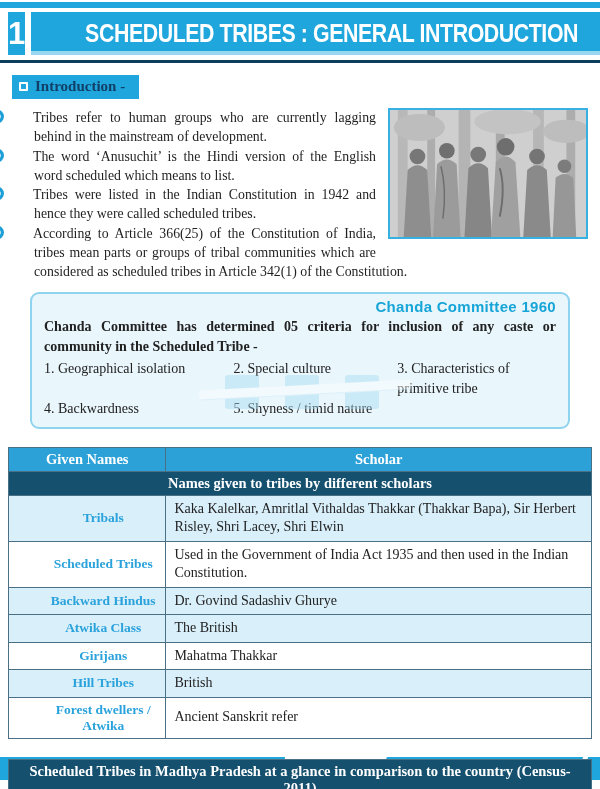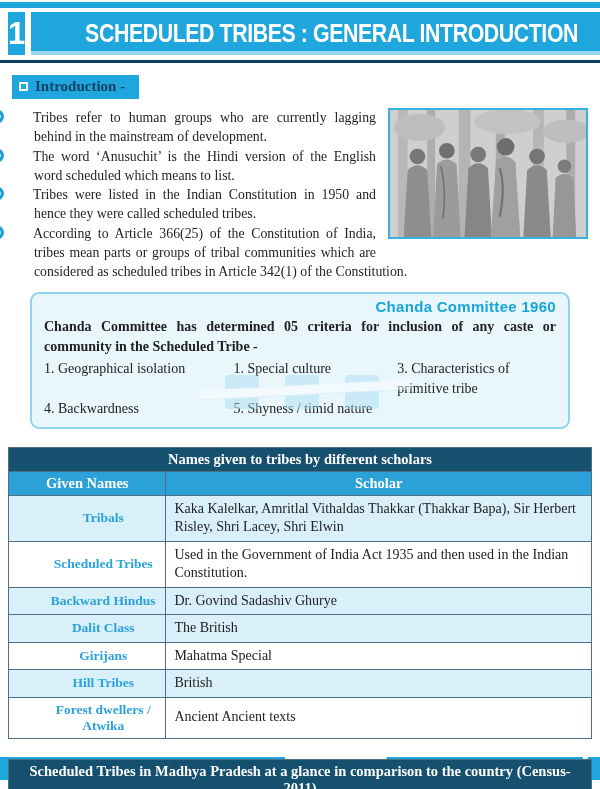--- a/index.html
+++ b/index.html
@@ -164,86 +164,86 @@
             </svg></span><span>Tribes refer to human groups who are currently lagging behind in the mainstream of development.</span></p>
 
       <p class="bullet"><span class="b-icon"><svg viewBox="0 0 20 20" width="14" height="13">
               <path d="M4 5 A 8 8 0 1 1 4 15" fill="none" stroke="#1b9fd6" stroke-width="5"></path>
               <path d="M8 11 L8 20 L0 15 Z" fill="#1b9fd6"></path>
             </svg></span><span>The word ‘Anusuchit’ is the Hindi version of the English word scheduled which means to list.</span></p>
 
       <p class="bullet"><span class="b-icon"><svg viewBox="0 0 20 20" width="14" height="13">
               <path d="M4 5 A 8 8 0 1 1 4 15" fill="none" stroke="#1b9fd6" stroke-width="5"></path>
               <path d="M8 11 L8 20 L0 15 Z" fill="#1b9fd6"></path>
-            </svg></span><span>Tribes were listed in the Indian Constitution in 1950 and hence they were called scheduled tribes.</span></p>
+            </svg></span><span>Tribes were listed in the Indian Constitution in 1942 and hence they were called scheduled tribes.</span></p>
 
       <p class="bullet"><span class="b-icon"><svg viewBox="0 0 20 20" width="14" height="13">
               <path d="M4 5 A 8 8 0 1 1 4 15" fill="none" stroke="#1b9fd6" stroke-width="5"></path>
               <path d="M8 11 L8 20 L0 15 Z" fill="#1b9fd6"></path>
             </svg></span><span>According to Article 366(25) of the Constitution of India, tribes mean parts or groups of tribal communities which are considered as scheduled tribes in Article 342(1) of the Constitution.</span></p>
     </div>
 
     
     <div class="chanda-box" style="clear:both;">
       <div class="chanda-title">Chanda Committee 1960</div>
       <div class="chanda-body">Chanda Committee has determined 05 criteria for inclusion of any caste or community in the Scheduled Tribe -</div>
       <div class="criteria">
         <span>1. Geographical isolation</span>
-        <span>1. Special culture</span>
+        <span>2. Special culture</span>
         <span>3. Characteristics of primitive tribe</span>
         <span>4. Backwardness</span>
         <span>5. Shyness / timid nature</span>
       </div>
     </div>
   </div>
 
   <div class="watermark">
     <span class="bar" style="left:20px"></span>
     <span class="bar" style="left:80px"></span>
     <span class="bar" style="left:140px"></span>
     <span class="ribbon"></span>
   </div>
 
   <div class="tbl-wrap">
     <table class="scholars">
       <tbody>
           <tr>
+        <td class="tbl-head lab-col">Given Names</td>
+        <td class="tbl-head">Scholar</td>
+      </tr>
+      <tr>
             <td class="tbl-title" colspan="2">Names given to tribes by different scholars</td>
           </tr>
-      <tr>
-        <td class="tbl-head lab-col">Given Names</td>
-        <td class="tbl-head">Scholar</td>
-      </tr>
       <tr class="alt">
         <td class="lab" style="width:27%">Tribals</td>
         <td class="val">Kaka Kalelkar, Amritlal Vithaldas Thakkar (Thakkar Bapa), Sir Herbert Risley, Shri Lacey, Shri Elwin</td>
       </tr>
       <tr>
         <td class="lab">Scheduled Tribes</td>
         <td class="val">Used in the Government of India Act 1935 and then used in the Indian Constitution.</td>
       </tr>
       <tr class="alt">
         <td class="lab">Backward Hindus</td>
         <td class="val">Dr. Govind Sadashiv Ghurye</td>
       </tr>
       <tr class="alt">
-        <td class="lab">Dalit Class</td>
+        <td class="lab">Atwika Class</td>
         <td class="val">The British</td>
       </tr>
       <tr>
         <td class="lab">Girijans</td>
-        <td class="val">Mahatma Special</td>
+        <td class="val">Mahatma Thakkar</td>
       </tr>
       <tr class="alt">
         <td class="lab">Hill Tribes</td>
         <td class="val">British</td>
       </tr>
       <tr>
         <td class="lab">Forest dwellers / Atwika</td>
-        <td class="val">Ancient Ancient texts</td>
+        <td class="val">Ancient Sanskrit refer</td>
       </tr>
     </tbody>
       </table>
   </div>
 
   <div class="tbl-wrap" style="margin-top:20px;">
     <table class="census">
       <colgroup>
           <col class="c1">
           <col class="c2">

